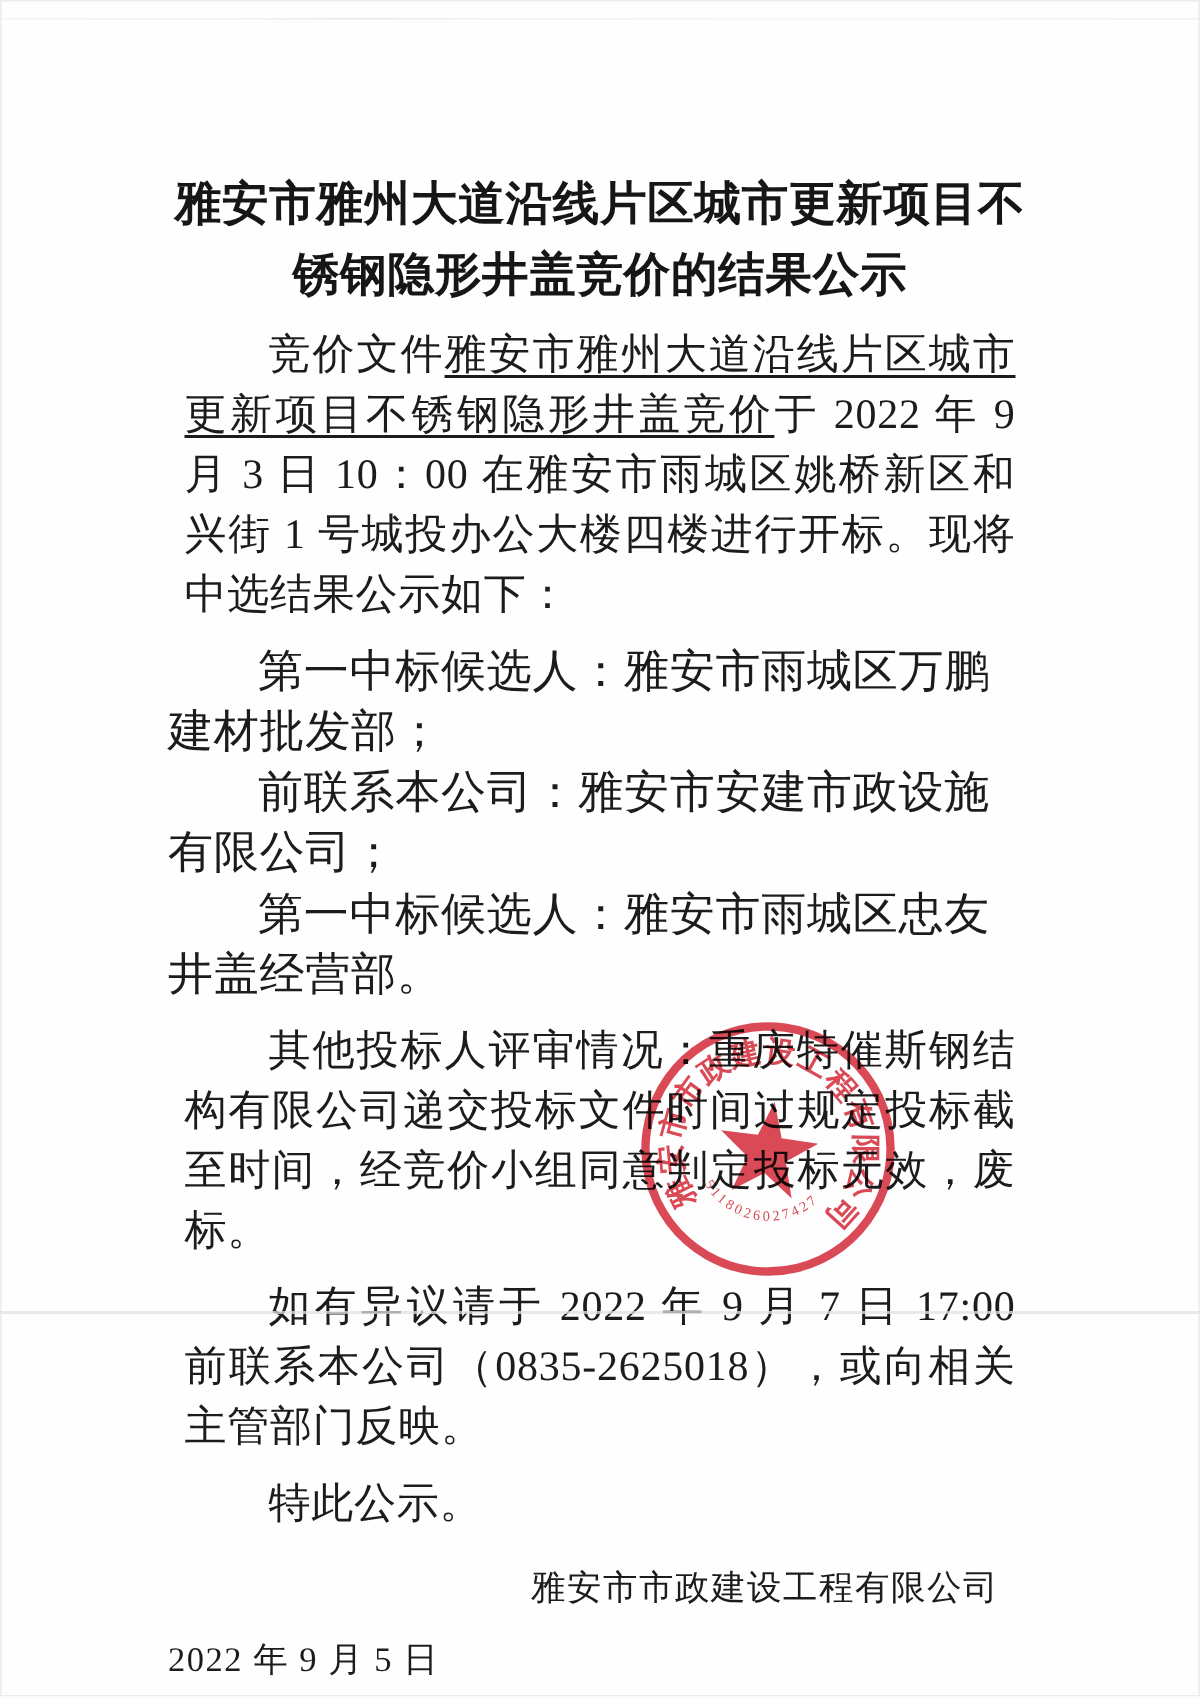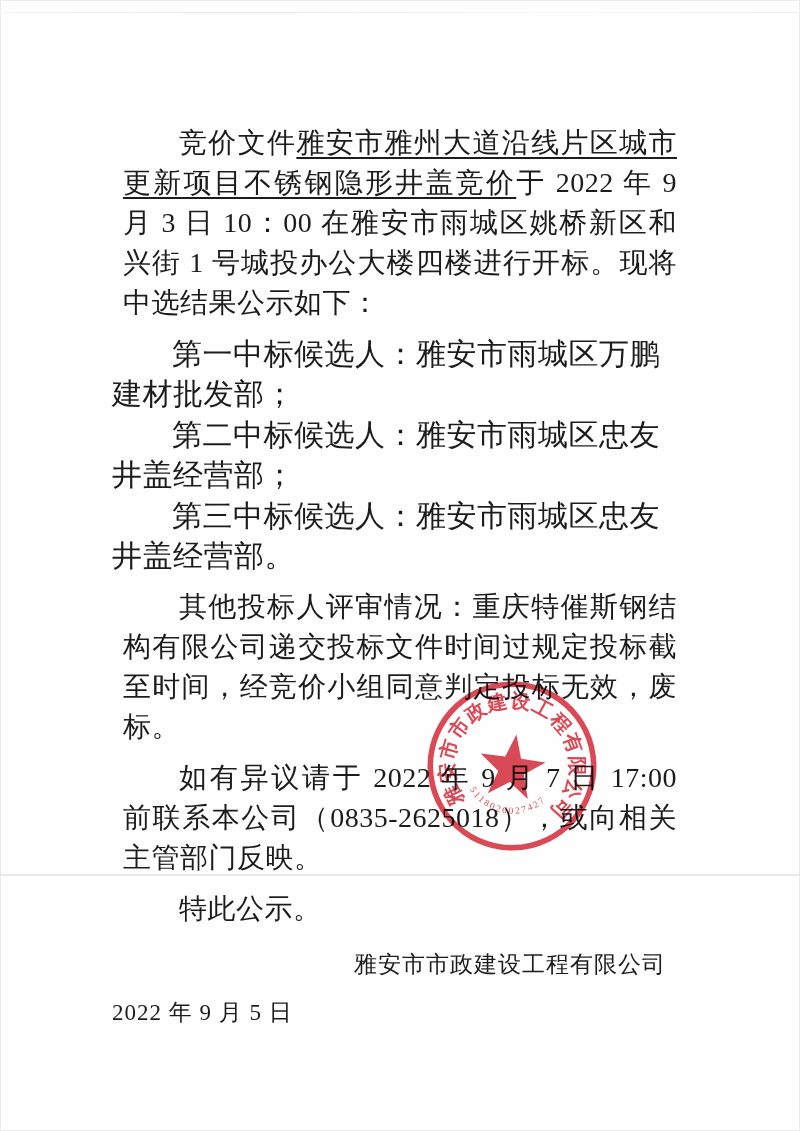--- a/index.html
+++ b/index.html
@@ -111,27 +111,31 @@
 </style>
 </head>
 <body>
 
 <div class="page">
 
   <div class="scan-line-top"></div>
 
   <div class="content">
 
+    <div class="title">
+      <div>雅安市雅州大道沿线片区城市更新项目不</div>
+      <div>锈钢隐形井盖竞价的结果公示</div>
+    </div>
 
 
     <p class="body-para"><span>竞价文件</span><span class="underlined-project">雅安市雅州大道沿线片区城市更新项目不锈钢隐形井盖竞价</span><span>于 2022 年 9 月 3 日 10：00 在雅安市雨城区姚桥新区和兴街 1 号城投办公大楼四楼进行开标。现将中选结果公示如下：</span></p>
 
     <p class="candidate">第一中标候选人：雅安市雨城区万鹏建材批发部；</p>
-    <p class="candidate">第二中标候选人：雅安市雨城区忠友井盖经营部；</p>
-    <p class="candidate">第三中标候选人：雅安市雨城区忠友井盖经营部。</p>
+    <p class="candidate">前联系本公司：雅安市安建市政设施有限公司；</p>
+    <p class="candidate">第一中标候选人：雅安市雨城区忠友井盖经营部。</p>
 
     <p class="body-para">其他投标人评审情况：重庆特催斯钢结构有限公司递交投标文件时间过规定投标截至时间，经竞价小组同意判定投标无效，废标。</p>
 
     <p class="body-para">如有异议请于 2022 年 9 月 7 日 17:00 前联系本公司（0835-2625018），或向相关主管部门反映。</p>
 
     <p class="body-para">特此公示。</p>
 
     <div class="signature-block">
       <div class="signature-company">雅安市市政建设工程有限公司</div>
       <div class="signature-date">2022 年 9 月 5 日</div>

